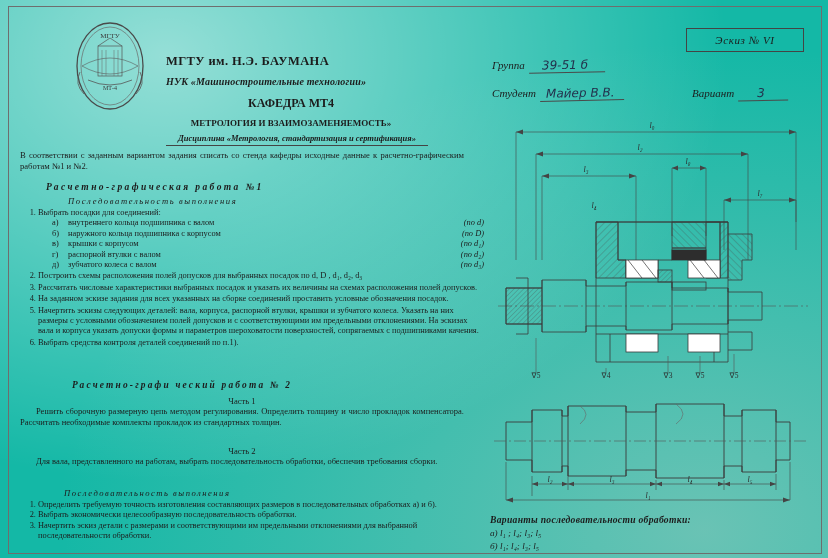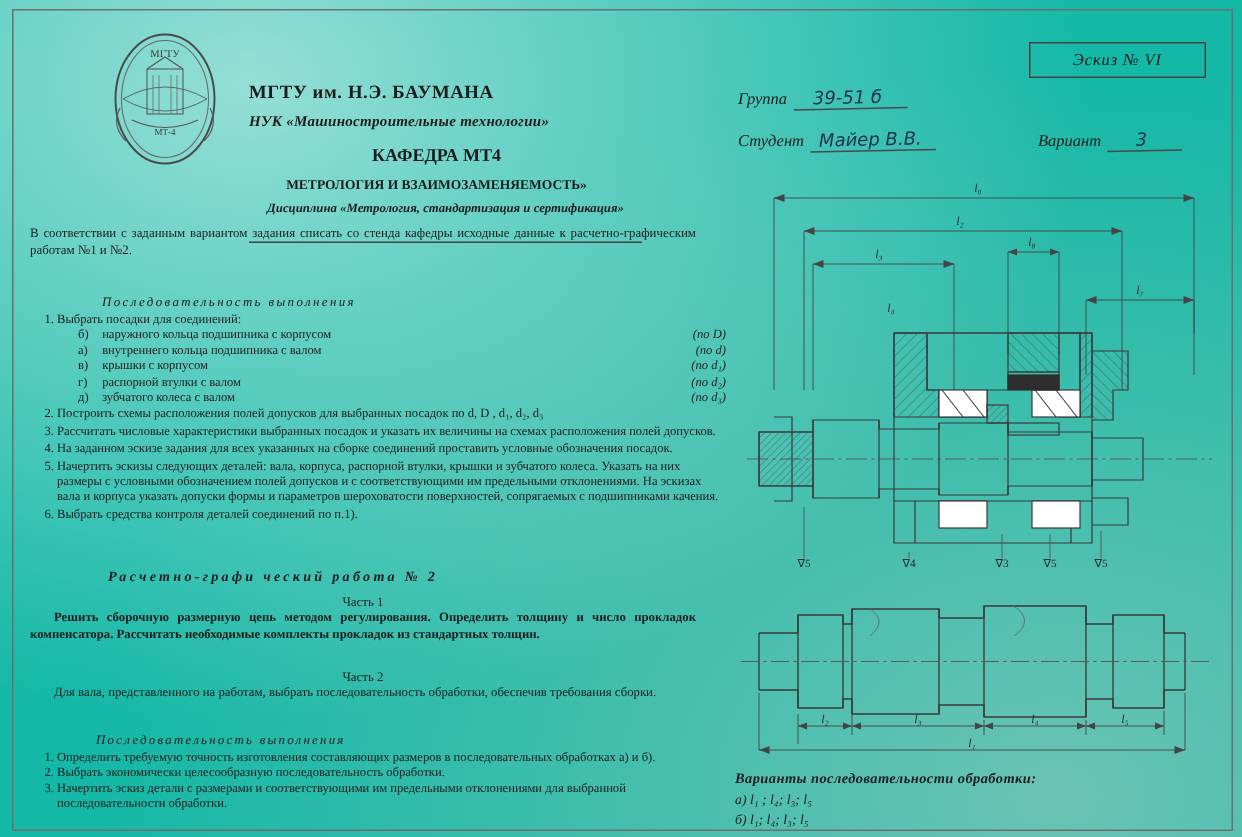--- a/index.html
+++ b/index.html
@@ -35,21 +35,21 @@
     position:absolute;left:52px;top:6px;width:84px;height:92px;
   }
   .head-text{
     position:absolute;left:150px;top:40px;width:300px;text-align:left;font-family:Liberation Serif, serif;
   }
   .t-univ{font-size:12.5px;font-weight:bold;letter-spacing:.4px;}
   .t-nuk{font-size:10px;font-weight:bold;font-style:italic;margin-top:7px;letter-spacing:.2px;}
   .t-kaf{font-size:12px;font-weight:bold;margin-top:9px;text-align:center;width:250px;}
   .t-disc1{font-size:9px;font-weight:bold;margin-top:7px;text-align:center;width:250px;}
   .t-disc2{font-size:8.5px;font-weight:bold;font-style:italic;margin-top:5px;text-align:center;width:250px;
-          border-bottom:1px solid #444;padding-bottom:18px;width:262px;}
+          border-bottom:1px solid #444;padding-bottom:2px;width:262px;}
   .intro{
     position:absolute;left:4px;top:136px;width:444px;
     font-size:8.6px;line-height:11px;text-align:justify;
   }
   .rgr-title{
     position:absolute;left:30px;top:168px;width:400px;
     font-size:9.5px;font-style:italic;letter-spacing:2.4px;font-weight:bold;
   }
   .sub-title{
     position:absolute;left:52px;top:182px;width:380px;
@@ -65,21 +65,21 @@
     margin:0;padding:0 0 0 14px;list-style:none;
   }
   ol.sub li{position:relative;}
   .subtag{display:inline-block;width:14px;}
   .pocode{float:right;font-style:italic;}
   .rgr2-title{
     position:absolute;left:56px;top:366px;width:390px;
     font-size:9.4px;font-style:italic;letter-spacing:2.2px;font-weight:bold;
   }
   .part1{position:absolute;left:4px;top:382px;width:444px;text-align:center;font-size:8.6px;}
-  .p1text{position:absolute;left:4px;top:392px;width:444px;font-size:8.5px;line-height:10.6px;text-align:justify;text-indent:16px;font-weight:bold;}
+  .p1text{position:absolute;left:4px;top:392px;width:444px;font-size:8.5px;line-height:10.6px;text-align:justify;text-indent:16px;}
   .part2{position:absolute;left:4px;top:432px;width:444px;text-align:center;font-size:8.6px;}
   .p2text{position:absolute;left:4px;top:442px;width:444px;font-size:8.5px;line-height:10.6px;text-align:justify;text-indent:16px;}
   .seq-title{
     position:absolute;left:48px;top:474px;width:380px;
     font-size:8.6px;font-style:italic;letter-spacing:1.5px;
   }
   ol.seq{
     position:absolute;left:4px;top:486px;width:444px;
     margin:0;padding:0 0 0 18px;font-size:8.4px;line-height:10.4px;
   }
@@ -145,35 +145,36 @@
     <div class="head-text">
       <div class="t-univ">МГТУ им. Н.Э. БАУМАНА</div>
       <div class="t-nuk">НУК «Машиностроительные технологии»</div>
       <div class="t-kaf">КАФЕДРА МТ4</div>
       <div class="t-disc1">МЕТРОЛОГИЯ И ВЗАИМОЗАМЕНЯЕМОСТЬ»</div>
       <div class="t-disc2">Дисциплина «Метрология, стандартизация и сертификация»</div>
     </div>
 
     <div class="intro">В соответствии с заданным вариантом задания списать со стенда кафедры исходные данные к расчетно-графическим работам №1 и №2.</div>
 
+    <div class="rgr-title">Расчетно-графическая  работа  №1</div>
     <div class="sub-title">Последовательность  выполнения</div>
 
     <ol class="main">
       <li>
         <span>Выбрать посадки для соединений:</span>
         <ol class="sub">
           <li>
+            <span class="subtag">а)</span>
+            <span>внутреннего кольца подшипника с валом</span>
+            <span class="pocode">(по d)</span>
+          </li>
+          <li>
             <span class="subtag">б)</span>
             <span>наружного кольца подшипника с корпусом</span>
             <span class="pocode">(по D)</span>
-          </li>
-          <li>
-            <span class="subtag">а)</span>
-            <span>внутреннего кольца подшипника с валом</span>
-            <span class="pocode">(по d)</span>
           </li>
           <li>
             <span class="subtag">в)</span>
             <span>крышки с корпусом</span>
             <span class="pocode">(по d₁)</span>
           </li>
           <li>
             <span class="subtag">г)</span>
             <span>распорной втулки с валом</span>
             <span class="pocode">(по d₂)</span>

